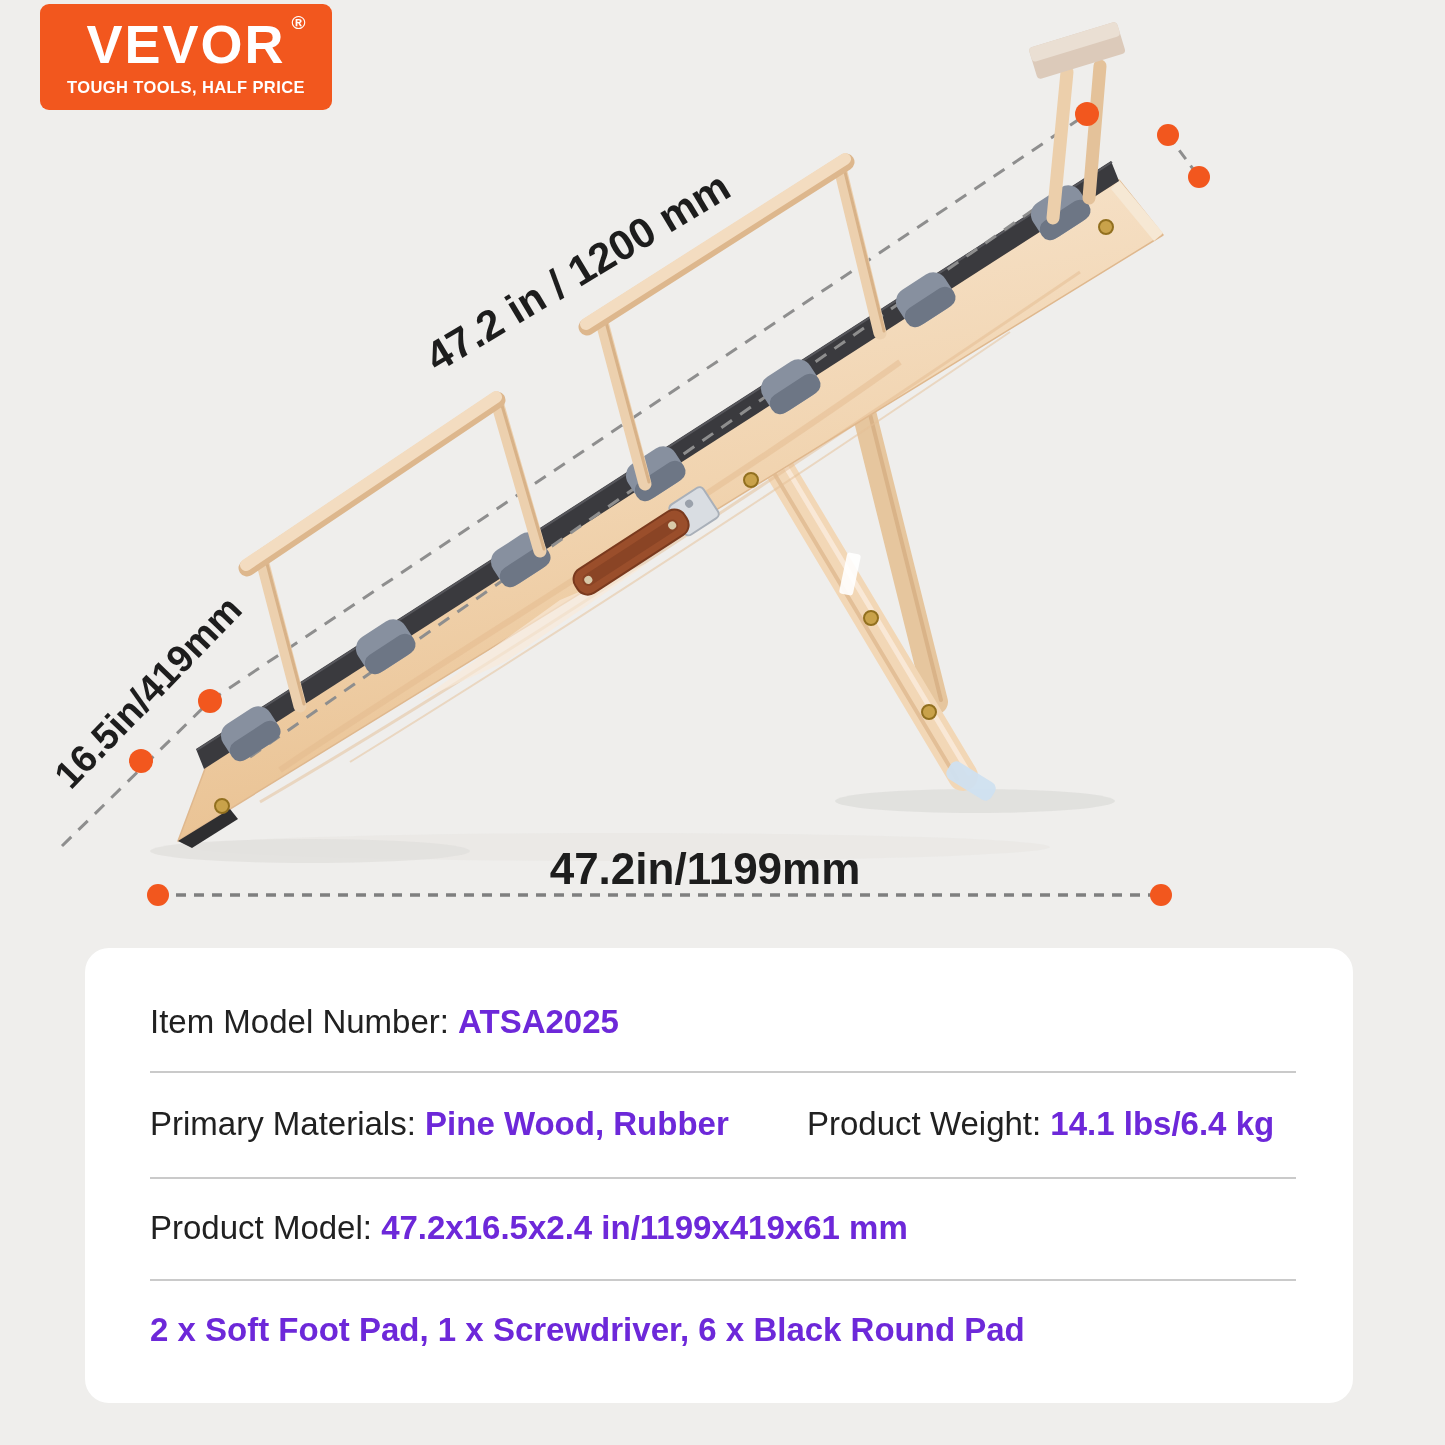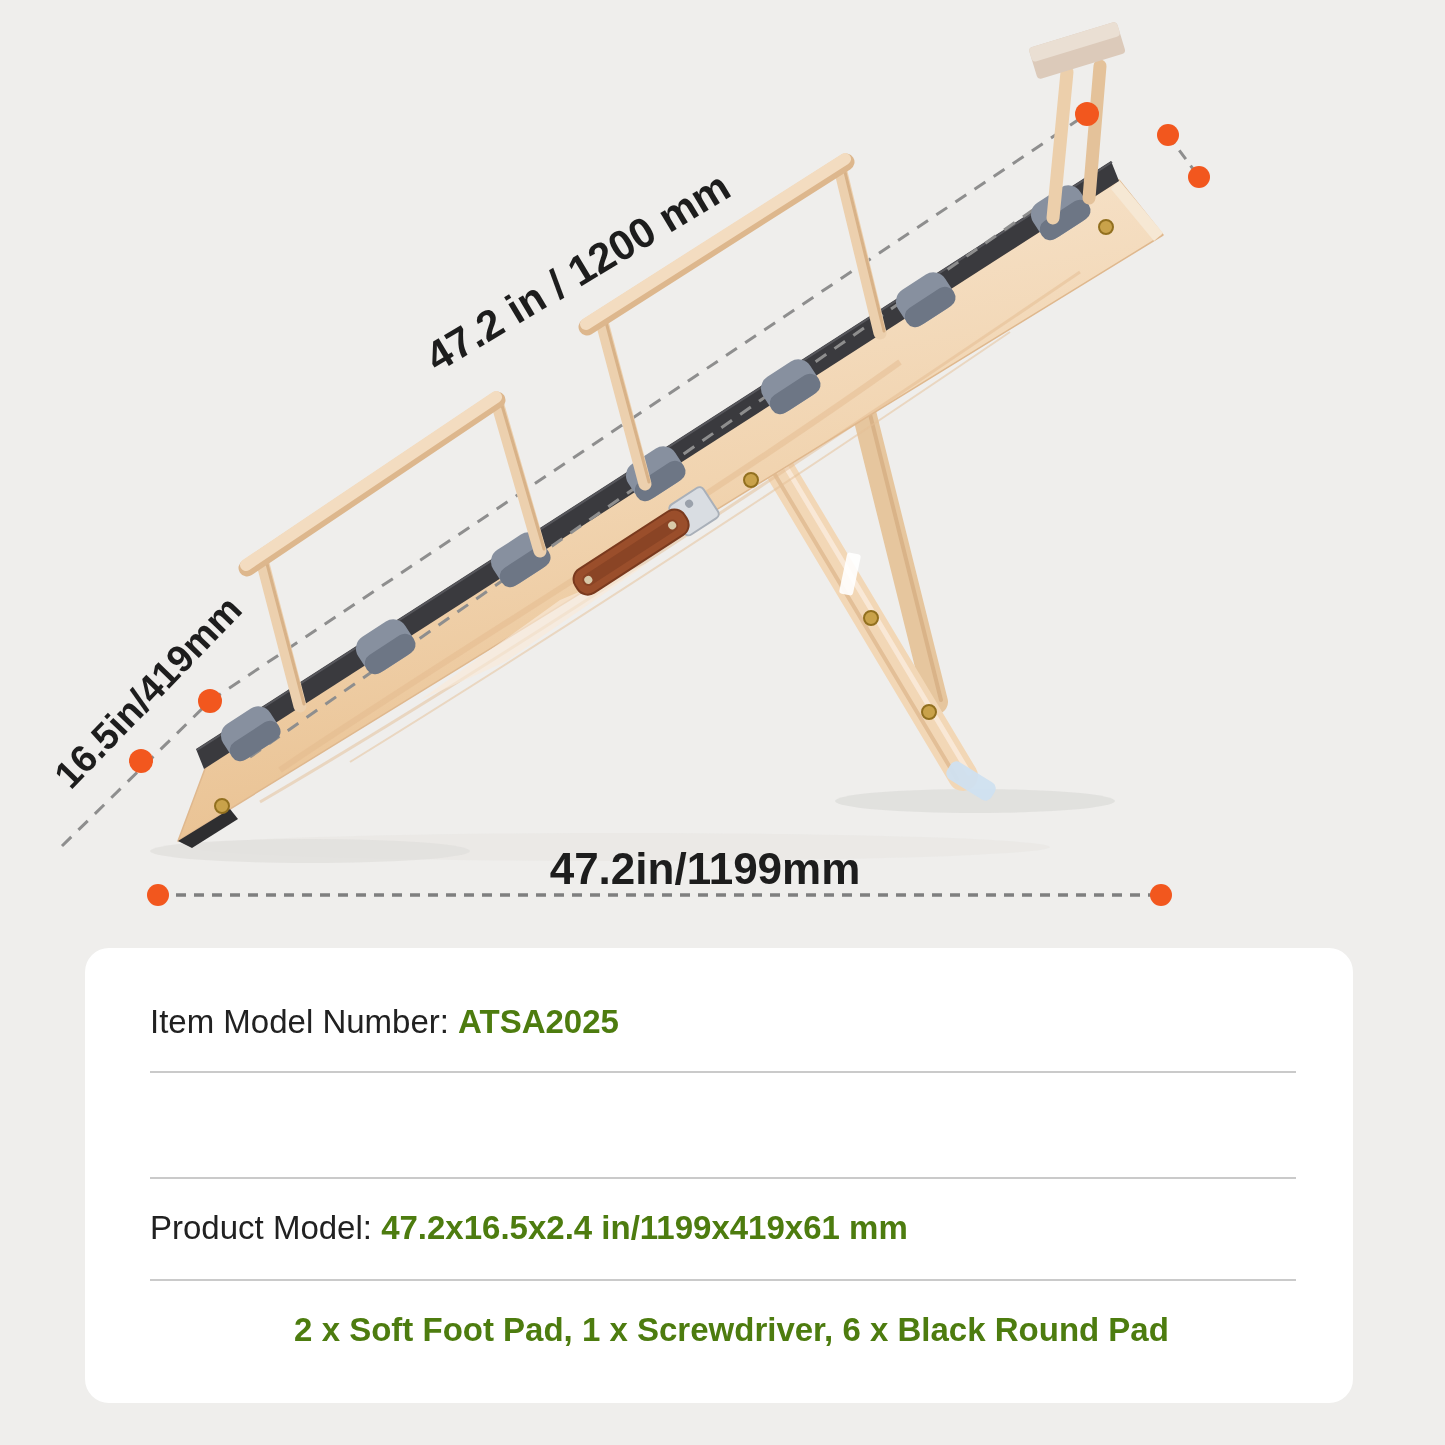--- a/index.html
+++ b/index.html
@@ -30,30 +30,37 @@
   
   .card{
     position:absolute;left:85px;top:948px;width:1268px;height:455px;
     background:#ffffff;border-radius:24px;
   }
   .spec-line{
     position:absolute;left:65px;right:40px;transform:translateY(-50%);
     font-size:33px;color:#212121;white-space:nowrap;
   }
   .spec-line .col2{position:absolute;left:657px;top:0;}
-  .r1{top:74px;} .r2{top:176px;} .r3{top:280px;} .r4{top:382px;text-align:center;}
-  .val{font-weight:bold;color:#4d7c0f;}
+  .r1{top:74px;} .r2{top:176px;} .r3{top:280px;} .r4{top:382px;}
+  .val{font-weight:bold;color:#6d28d9;}
   .divider{position:absolute;left:65px;right:57px;height:2px;background:#cacaca;}
   .d1{top:123px;} .d2{top:229px;} .d3{top:331px;}
 </style>
 </head>
 <body>
 
 <div class="stage">
 
+  <div class="logo">
+    <div class="logo-name">
+      <span>VEVOR</span>
+      <span class="logo-reg">®</span>
+    </div>
+    <div class="logo-tag">TOUGH TOOLS, HALF PRICE</div>
+  </div>
 
   <svg class="hero" viewBox="0 0 1445 950">
     <defs>
       <linearGradient id="wood" x1="0" y1="0" x2="0.25" y2="1">
         <stop offset="0" stop-color="#f8e7d2"></stop>
         <stop offset="0.55" stop-color="#f1d4b0"></stop>
         <stop offset="1" stop-color="#e9c191"></stop>
       </linearGradient>
     </defs>
 
@@ -187,20 +194,26 @@
   <div class="dim dim-length">47.2 in / 1200 mm</div>
   <div class="dim dim-height">16.5in/419mm</div>
   <div class="dim dim-bottom">47.2in/1199mm</div>
 
   <div class="card">
     <div class="spec-line r1">
       <span>Item Model Number: </span><span class="val">ATSA2025</span>
     </div>
     <div class="divider d1"></div>
 
+    <div class="spec-line r2">
+      <span>Primary Materials: </span><span class="val">Pine Wood, Rubber</span>
+      <span class="col2">
+        <span>Product Weight: </span><span class="val">14.1 lbs/6.4 kg</span>
+      </span>
+    </div>
     <div class="divider d2"></div>
 
     <div class="spec-line r3">
       <span>Product Model: </span><span class="val">47.2x16.5x2.4 in/1199x419x61 mm</span>
     </div>
     <div class="divider d3"></div>
 
     <div class="spec-line r4">
       <span class="val">2 x Soft Foot Pad, 1 x Screwdriver, 6 x Black Round Pad</span>
     </div>

